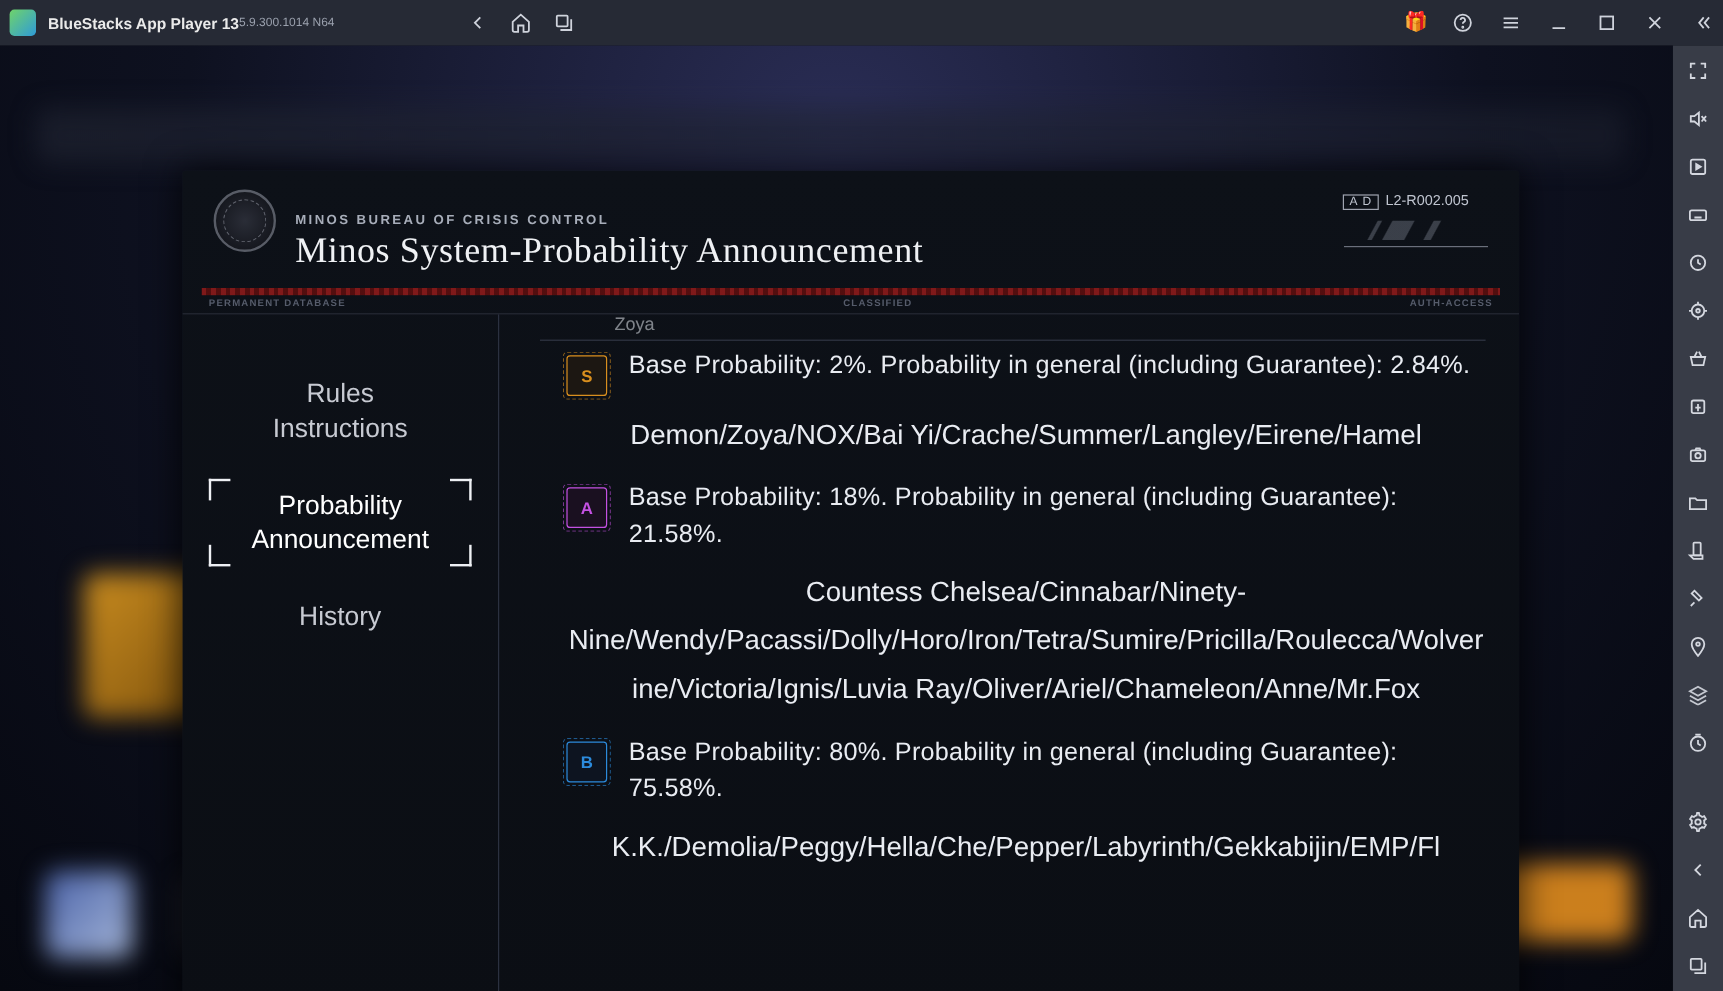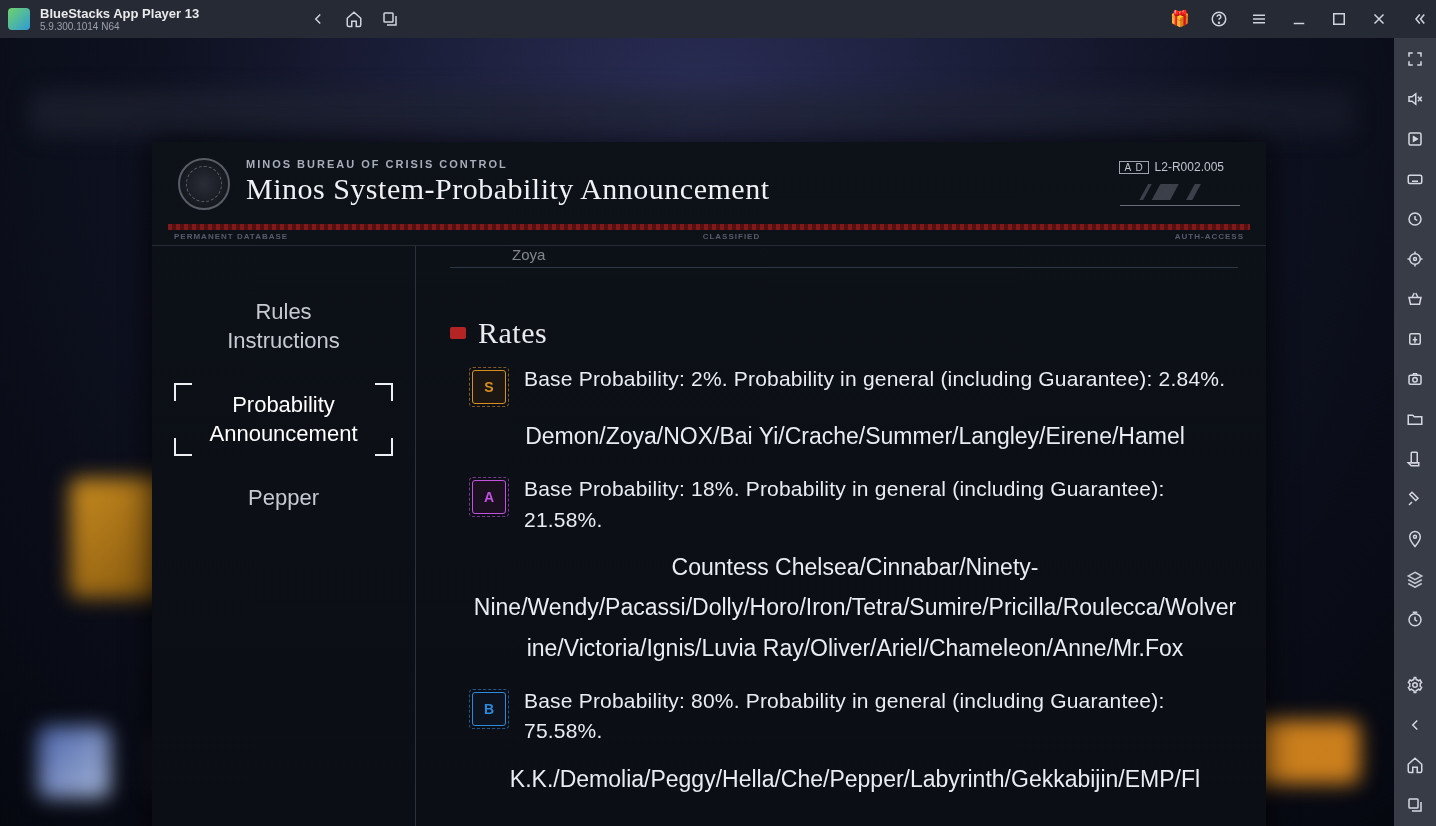--- a/index.html
+++ b/index.html
@@ -1,20 +1,20 @@
 <!DOCTYPE html>
 <html><head>
 <meta charset="utf-8">
 <style>
   * { margin: 0; padding: 0; box-sizing: border-box; }
   html, body { width: 1436px; height: 826px; overflow: hidden; font-family: "Segoe UI", Arial, sans-serif; background: #000; }
   .app { display: flex; flex-direction: column; width: 1436px; height: 826px; background: #0d1119; }
   .titlebar { height: 38px; background: #262a35; display: flex; align-items: center; padding: 0 8px; color: #e6e6e6; }
   .tb-logo { width: 22px; height: 22px; border-radius: 4px; background: linear-gradient(135deg,#6fd36b,#2f9bd8); margin-right: 10px; }
-  .tb-titleblock { display: flex; flex-direction: column; line-height: 1.0; }
+  .tb-titleblock { display: flex; line-height: 1.0; }
   .tb-title { font-size: 13px; font-weight: 600; color: #eaeaea; }
   .tb-sub { font-size: 10px; color: #9aa0ad; margin-top: 2px; }
   .tb-nav { display: flex; gap: 18px; margin-left: 110px; color: #cfd3dc; }
   .tb-nav svg, .tb-right svg { width: 18px; height: 18px; display: block; }
   .tb-spacer { flex: 1; }
   .tb-right { display: flex; align-items: center; gap: 22px; color: #cfd3dc; }
   .gift { width: 18px; height: 18px; font-size: 16px; line-height: 18px; }
   .body { flex: 1; display: flex; }
   .content { flex: 1; position: relative; background: radial-gradient(ellipse at 50% 10%, #2a2d55 0%, #0e1120 55%, #060810 100%); }
   .blurbg { position: absolute; inset: 0; filter: blur(10px); }
@@ -23,21 +23,21 @@
   .left-card-blur { top: 440px; left: 70px; width: 120px; height: 120px; background: linear-gradient(135deg, #c88b1f, #7a4f0c); }
   .btm-blur1 { left: 150px; bottom: 30px; width: 580px; height: 66px; background: rgba(40,42,50,.6); }
   .btm-red { left: 840px; bottom: 42px; width: 230px; height: 64px; background: rgba(190,30,30,.8); }
   .btm-org { left: 1100px; bottom: 42px; width: 260px; height: 64px; background: rgba(225,140,30,.9); }
   .avatar-blur { left: 38px; bottom: 28px; width: 72px; height: 72px; background: linear-gradient(135deg,#4a62a8,#a5b6d8); }
 
   .modal { position: absolute; left: 152px; top: 104px; width: 1114px; height: 710px; background: linear-gradient(180deg,#0d1118 0%, #0b0e14 100%); border-radius: 3px; box-shadow: 0 0 30px rgba(0,0,0,.8); color: #e9ebef; overflow: hidden; }
   .m-header { padding: 16px 26px 8px 26px; display: flex; align-items: flex-start; position: relative; }
   .emblem { width: 52px; height: 52px; border-radius: 50%; border: 2px solid #585c66; background: radial-gradient(circle at 50% 50%, #2a2d37 0%, #16181f 70%); margin-right: 16px; flex: none; position: relative; }
   .emblem::after { content:""; position:absolute; inset:6px; border:1px dashed #5c5f69; border-radius:50%; }
-  .m-bureau { font-size: 11px; letter-spacing: 2px; color: #a7adb9; font-weight: 600; }
+  .m-bureau { font-size: 11px; letter-spacing: 2px; color: #a7adb9; font-weight: 600; margin-top: 20px; }
   .m-title { font-family: Georgia, "Times New Roman", serif; font-size: 30px; letter-spacing: .5px; color: #eff1f4; margin-top: 2px; font-weight: 500; }
   .m-ref { position: absolute; right: 42px; top: 18px; text-align: right; font-size: 12px; color: #bfc4cf; }
   .m-ref .ad { border: 1px solid #9fa4b0; padding: 0 4px; font-size: 10px; margin-right: 6px; letter-spacing: 1px; }
   .m-sig { position:absolute; right:26px; top:40px; width:120px; height:24px; border-bottom:1px solid #6a6f7b; }
   .m-sig::before { content:""; position:absolute; left:0; right:0; top:2px; height:16px; background: linear-gradient(100deg, transparent 0 20%, #8f96a5 21% 23%, transparent 24% 30%, #8f96a5 31% 45%, transparent 46% 58%, #8f96a5 59% 63%, transparent 64% 100%); opacity:.35; border-radius:8px; transform: skewX(-20deg);}
   .redline { height: 6px; margin: 6px 16px 0 16px; background: repeating-linear-gradient(90deg, #8c1a1a 0 4px, #5b0e0e 4px 8px); opacity: .9; }
   .meta-row { display:flex; justify-content:space-between; padding: 2px 22px 4px 22px; font-size:8px; letter-spacing:1px; color:#565c6b; border-bottom:1px solid #262a35;font-weight:bold;}
   .m-body { display: flex; height: calc(100% - 120px); }
   .m-side { width: 264px; border-right: 1px solid #2b3140; padding-top: 34px; }
   .side-item { color: #c7cad2; text-align: center; font-size: 22px; line-height: 1.3; padding: 18px 18px; cursor: pointer; position: relative; }
@@ -172,31 +172,27 @@
               <span>Rules</span><br>
               <span>Instructions</span>
             </div>
             <div class="side-item active">
               <span class="bracket br-tl"></span><span class="bracket br-tr"></span><span class="bracket br-bl"></span><span class="bracket br-br"></span>
               <span>Probability</span><br>
               <span>Announcement</span>
             </div>
             <div class="side-item">
               
-              <span>Pepper</span>
+              <span>History</span>
             </div>
           </div>
 
           <div class="m-main">
             <div class="zoya-peek">Zoya</div>
             <div class="divider"></div>
-            <div class="rates-h">
-              <div class="chip"></div>
-              <h2>Rates</h2>
-            </div>
 
             <div class="rank-block">
               <div class="rank-row">
                 <div class="rank-badge rank-s">
                     <span>S</span>
                   </div>
                 <div class="rank-text">Base Probability: 2%. Probability in general (including Guarantee): 2.84%.</div>
               </div>
               <div class="unit-list">Demon/Zoya/NOX/Bai Yi/Crache/Summer/Langley/Eirene/Hamel</div>
             </div>

